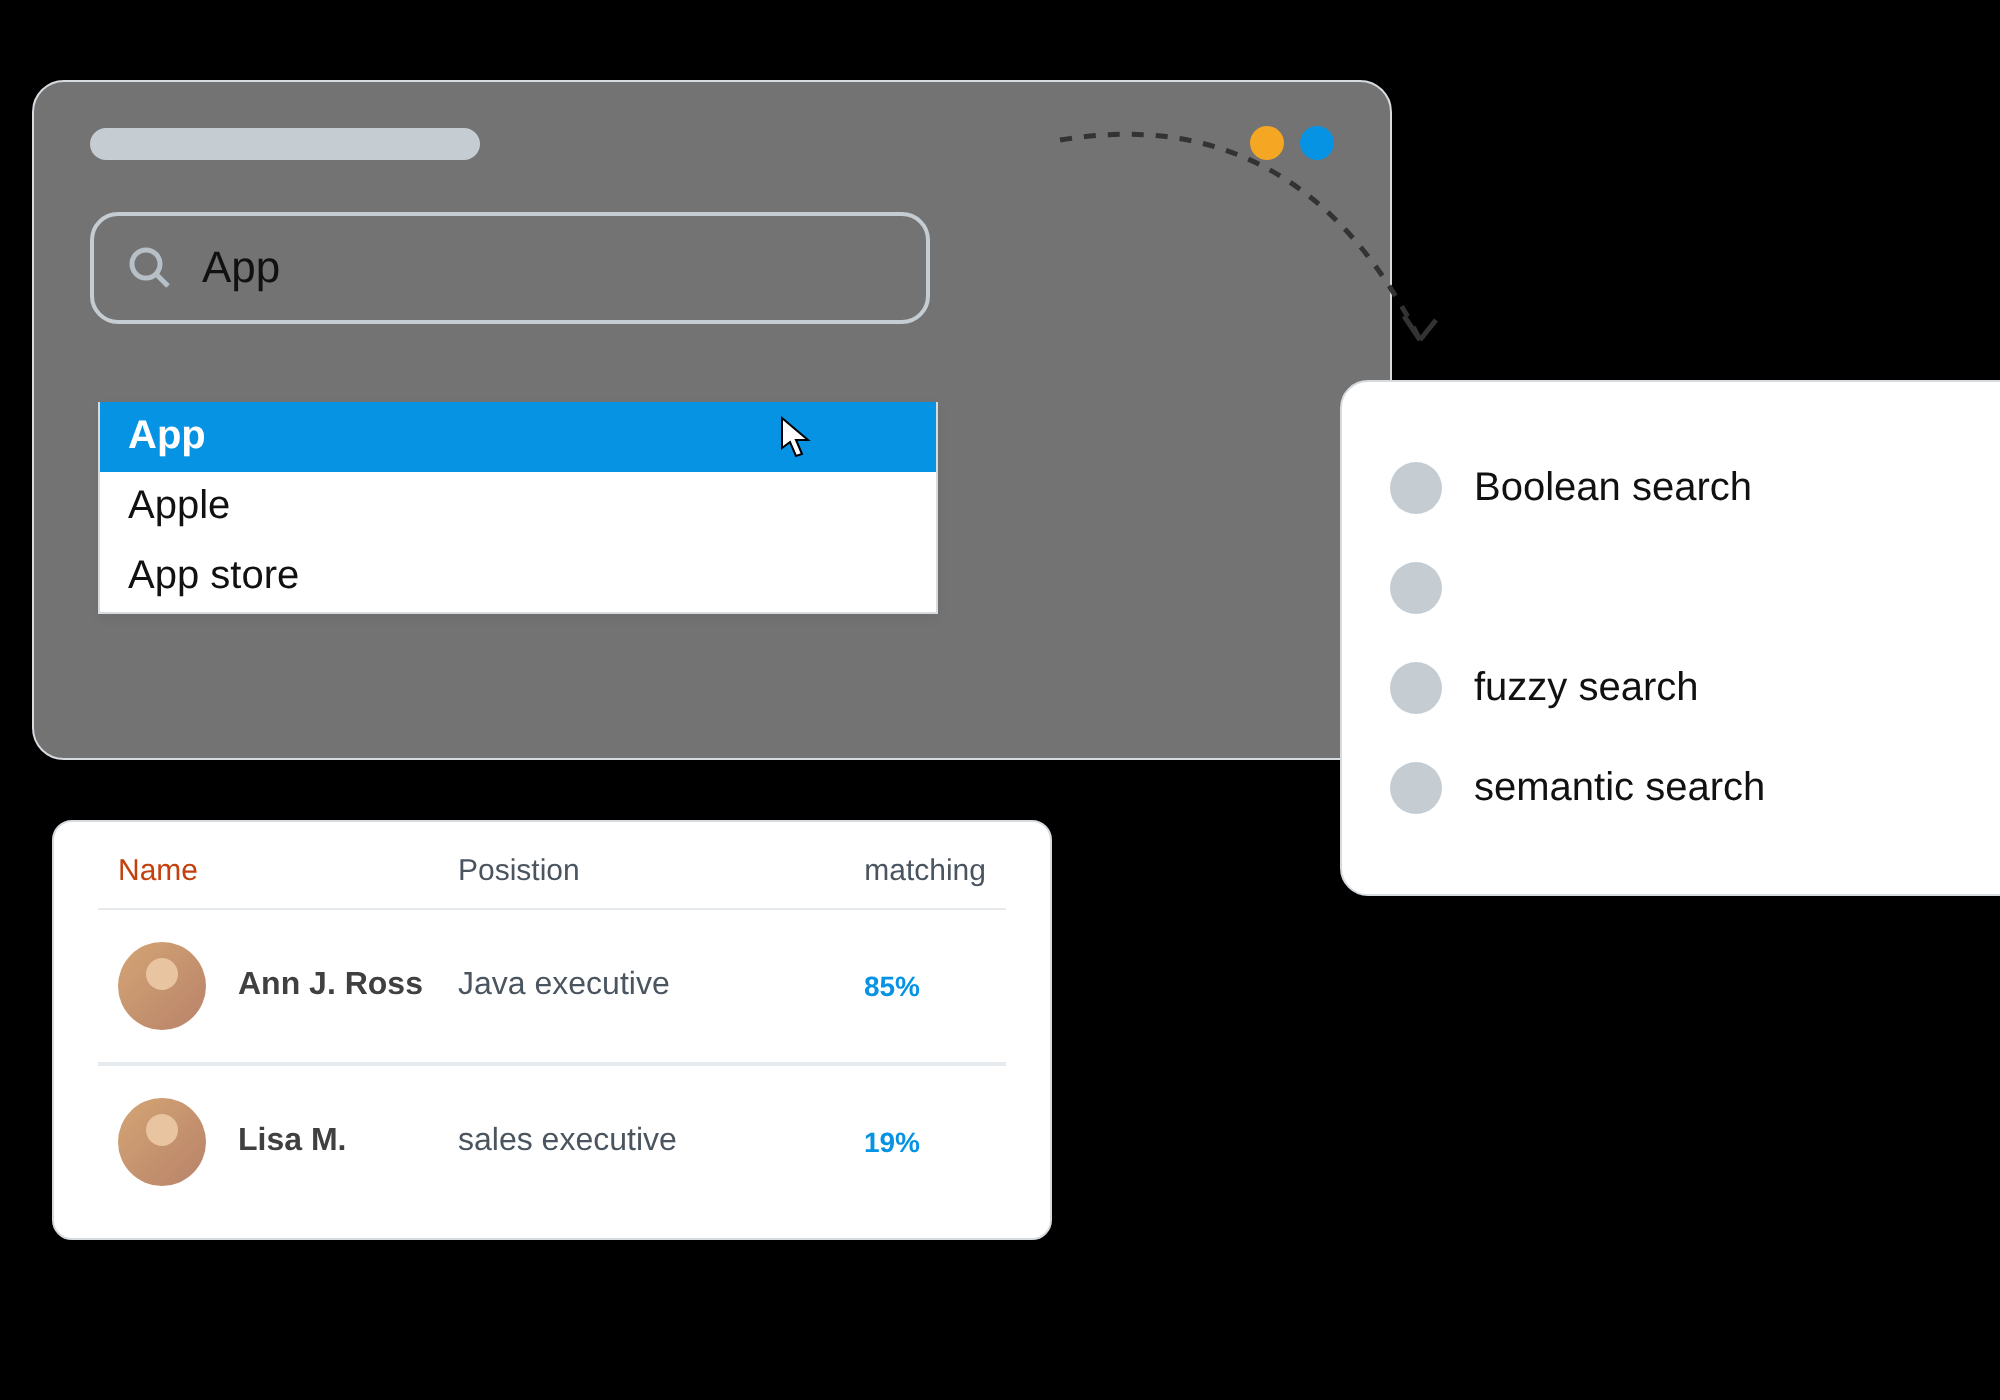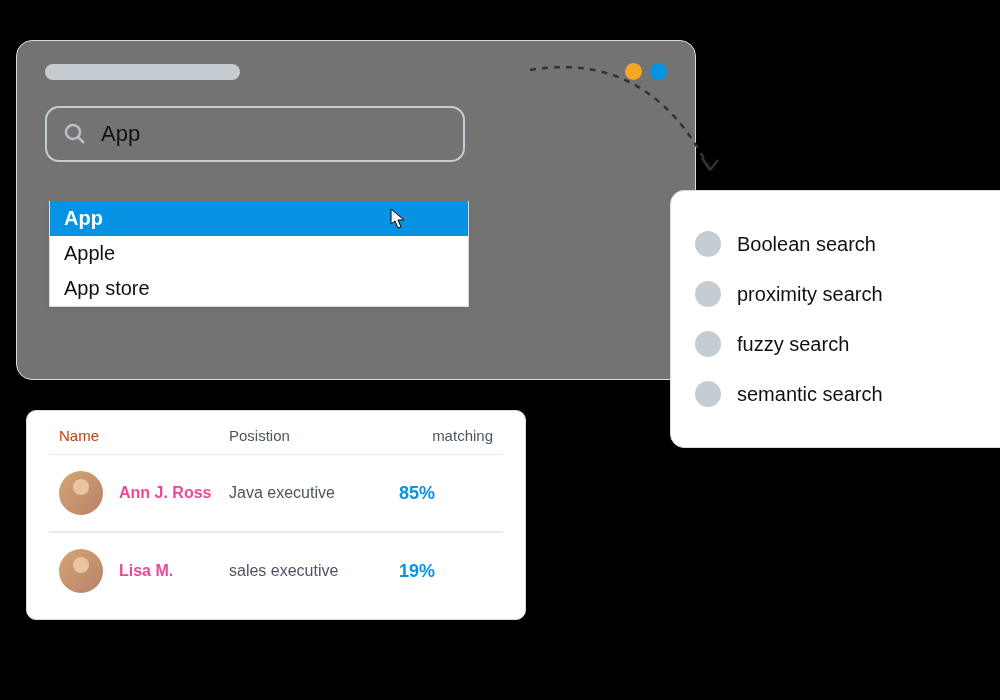--- a/index.html
+++ b/index.html
@@ -154,23 +154,23 @@
       overflow: hidden;
     }
     .avatar::after {
       content: '';
       position: absolute;
       top: 8px; left: 14px;
       width: 16px; height: 16px;
       background: #e8c4a0;
       border-radius: 50%;
     }
-    .row-name { flex: 0 0 110px; font-size: 16px; font-weight: 700; color: #ec4899; }
+    .row-name { flex: 0 0 110px; font-size: 16px; font-weight: 700; color: #404040; }
     .row-pos { flex: 0 0 170px; font-size: 16px; color: #4a5560; }
-    .row-match { flex: 1; font-size: 18px; font-weight: 700; color: #0693e3; text-align: left; }
+    .row-match { flex: 1; font-size: 14px; font-weight: 700; color: #0693e3; text-align: center; }
   </style>
 </head>
 <body>
 
 <div class="search-card">
   <div class="header-bar">
     <div class="title-placeholder"></div>
     <div class="dots">
       <div class="dot orange"></div>
       <div class="dot blue"></div>
@@ -206,21 +206,20 @@
   <path d="M 190 110 L 182 98 M 190 110 L 198 100" fill="none" stroke="#333" stroke-width="2.5"></path>
 </svg>
 
 <div class="types-card">
   <div class="type-row">
     <div class="type-bullet"></div>
     <span class="type-label">Boolean search</span>
   </div>
   <div class="type-row">
     <div class="type-bullet"></div>
-    <span class="type-label">proximity search</span>
   </div>
   <div class="type-row">
     <div class="type-bullet"></div>
     <span class="type-label">fuzzy search</span>
   </div>
   <div class="type-row">
     <div class="type-bullet"></div>
     <span class="type-label">semantic search</span>
   </div>
 </div>

